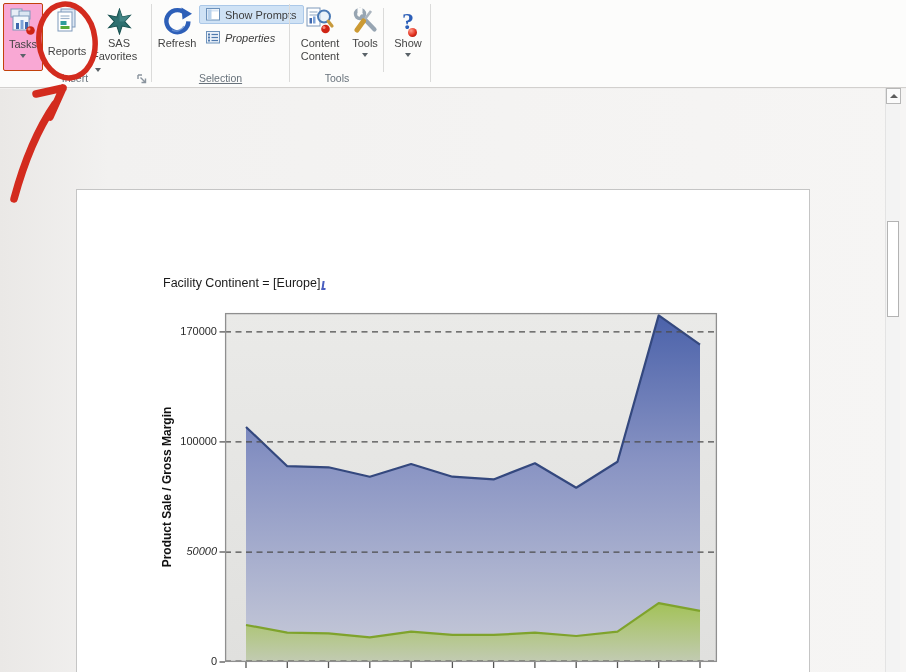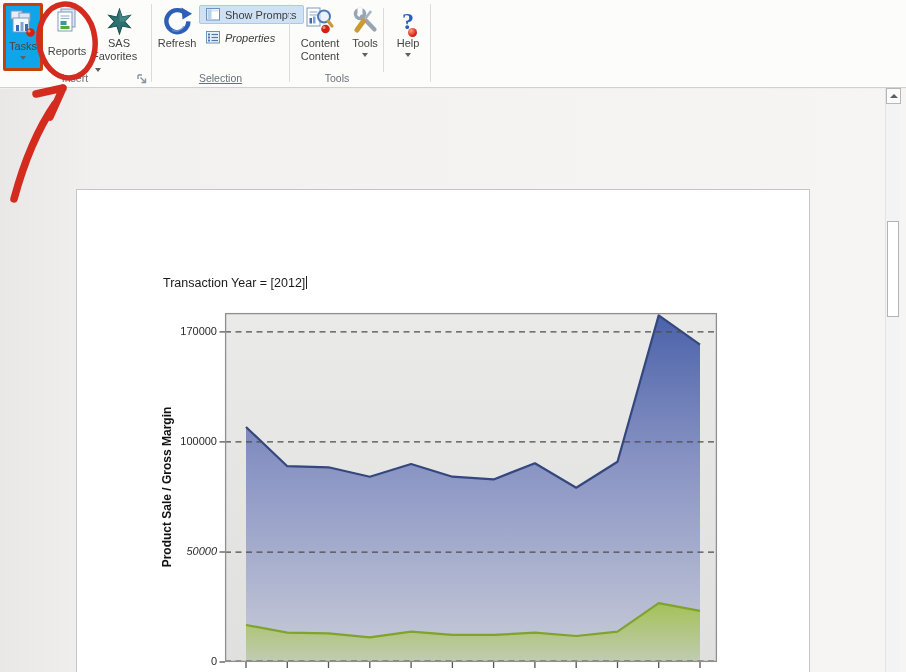--- a/index.html
+++ b/index.html
@@ -13,21 +13,21 @@
   
   .ribbon {
     position:absolute; left:0; top:0; width:906px; height:88px;
     background:#fcfcfb; border-bottom:1px solid #d2d0ce;
   }
   .rbtn {
     position:absolute; top:3px; display:flex; flex-direction:column; align-items:center;
     font-size:11px; color:#444; cursor:default; line-height:13px; padding-top:2px;
   }
   .rbtn .ic { height:32px; display:flex; align-items:center; justify-content:center; position:relative; }
-  .active-bg { background:#0ea5e9; border:3px solid #c2410c; border-radius:2px; }
+  .active-bg { background:#f9a8d4; border:1px solid #c2410c; border-radius:2px; }
   .caret { width:0; height:0; border-left:3.5px solid transparent; border-right:3.5px solid transparent;
            border-top:4px solid #5a6268; display:inline-block; margin-top:3px; }
   .caret.inline { margin:0 0 1px 3px; }
   .vsep { position:absolute; top:4px; height:78px; width:1px; background:#dbdbda; }
   .grp-label { position:absolute; bottom:3px; font-size:10.5px; color:#68727b; text-align:center; }
   .rtoggle {
     position:absolute; display:flex; align-items:center; gap:5px;
     font-size:11px; color:#3c3c3c; padding:2px 6px; border:1px solid transparent;
   }
   .rtoggle.hl { background:#cfe2f5; border:1px solid #abc8e8; border-radius:2px; }
@@ -201,34 +201,34 @@
     <span class="caret"></span>
   </div>
 
   <div class="vsep" style="left:383px; top:8px; height:64px;"></div>
 
   <div class="rbtn" style="left:388px; width:40px; height:76px;">
     <span class="ic" style="position:relative;">
       <span class="help-q">?</span>
       <span class="red-ball" style="right:-3px; bottom:0px;"></span>
     </span>
-    <span>Help</span>
+    <span>Show</span>
     <span class="caret"></span>
   </div>
 
   <span class="grp-label" style="left:291px; width:92px;">Tools</span>
   <div class="vsep" style="left:430px;"></div>
 </div>
 
 <div class="content">
   <div class="page">
     <div class="chart-region" id="chart-region">
 
       <div class="doc-filters">
-        <div><span>Transaction Year = [2012]</span><span class="text-cursor"></span></div>
+        <div><span>Facility Continent = [Europe]</span><span class="europe-mark"></span></div>
       </div>
 
       <svg id="plot-svg" width="492" height="349">
           <defs>
             <linearGradient id="gPlot" x1="0" y1="0" x2="0" y2="1">
               <stop offset="0" stop-color="#eaeae8"></stop>
               <stop offset="1" stop-color="#e0e0de"></stop>
             </linearGradient>
             <linearGradient id="gBlue" x1="0" y1="0" x2="0" y2="1">
               <stop offset="0" stop-color="#4b62aa"></stop>

